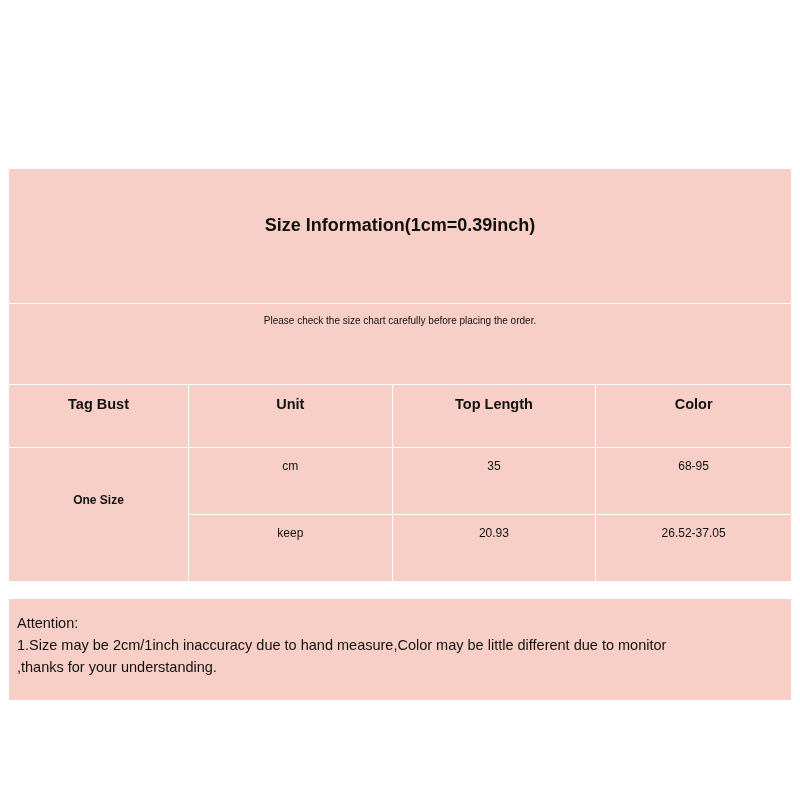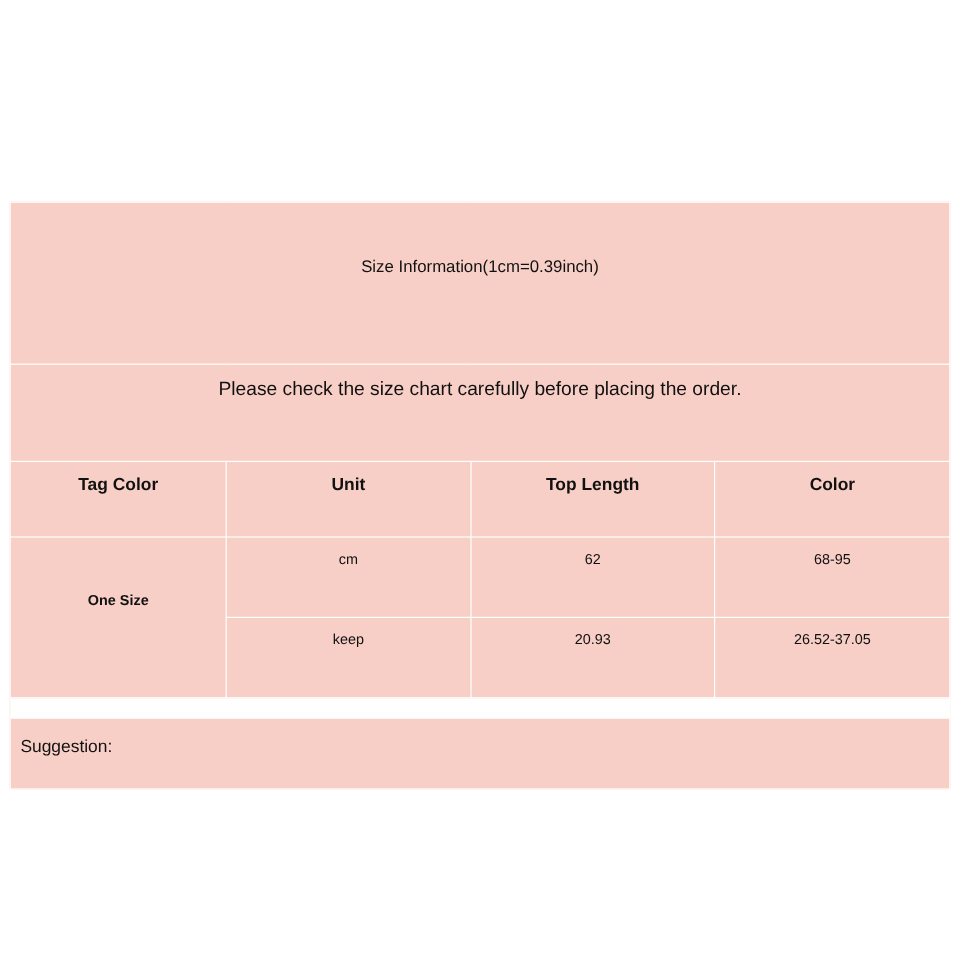--- a/index.html
+++ b/index.html
@@ -32,28 +32,28 @@
     padding: 0;
     vertical-align: middle;
   }
   .cell {
     padding: 10px 8px;
     text-align: center;
     font-size: 15px;
     line-height: 1.35;
   }
   .title-row .cell {
-    font-weight: normal;
-    font-size: 14px;
+    font-weight: bold;
+    font-size: 18px;
     height: 80px;
     padding-top: 44px;
     padding-bottom: 10px;
   }
   .subtitle-row .cell {
-    font-size: 16px;
+    font-size: 10px;
     height: 60px;
   }
   .header-row .cell {
     font-weight: bold;
     font-size: 14.5px;
     height: 42px;
   }
   .tag-size-cell .cell {
     font-weight: bold;
     font-size: 17px;
@@ -101,41 +101,41 @@
           <div class="cell">Size Information(1cm=0.39inch)</div>
         </td>
       </tr>
       <tr class="subtitle-row">
         <td colspan="4">
           <div class="cell">Please check the size chart carefully before placing the order.</div>
         </td>
       </tr>
       <tr class="header-row">
         <td>
-          <div class="cell">Tag Color</div>
+          <div class="cell">Tag Bust</div>
         </td>
         <td>
           <div class="cell">Unit</div>
         </td>
         <td>
           <div class="cell">Top Length</div>
         </td>
         <td>
           <div class="cell">Color</div>
         </td>
       </tr>
       <tr class="data-row">
         <td class="tag-size-cell" rowspan="2">
           <div class="cell">One Size</div>
         </td>
         <td>
           <div class="cell">cm</div>
         </td>
         <td>
-          <div class="cell">62</div>
+          <div class="cell">35</div>
         </td>
         <td>
           <div class="cell">68-95</div>
         </td>
       </tr>
       <tr class="data-row">
         <td>
           <div class="cell">keep</div>
         </td>
         <td>
@@ -145,16 +145,18 @@
           <div class="cell">26.52-37.05</div>
         </td>
       </tr>
       <tr class="white-row">
         <td colspan="4"></td>
       </tr>
     </tbody>
   </table>
 
   <div class="attention-block">
-    <p>Suggestion:</p>
+    <p>Attention:</p>
+    <p>1.Size may be 2cm/1inch inaccuracy due to hand measure,Color may be little different due to monitor</p>
+    <p>,thanks for your understanding.</p>
   </div>
 
 </div>
 
 </body></html>

